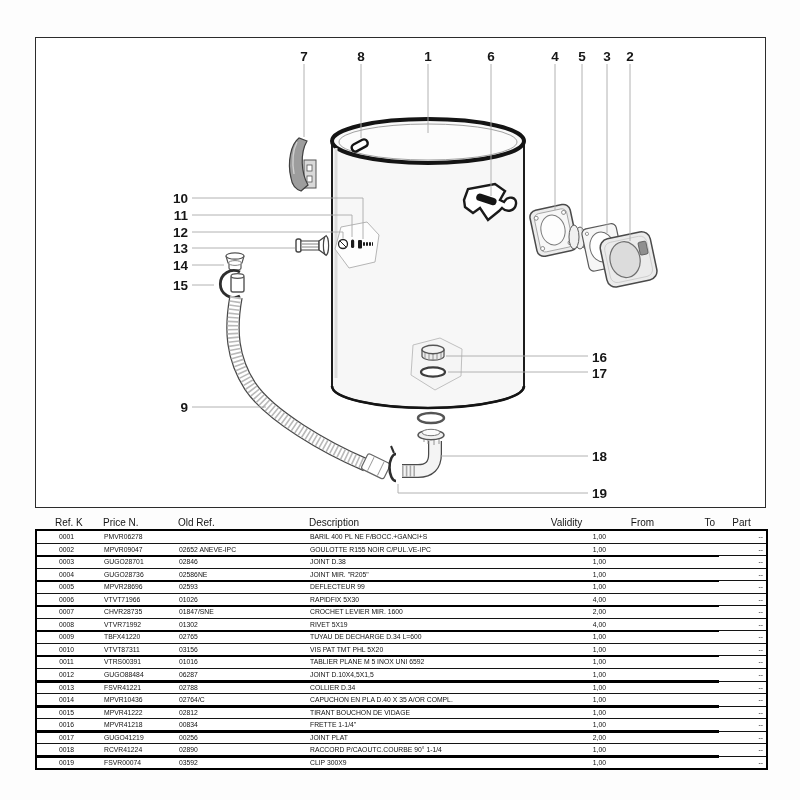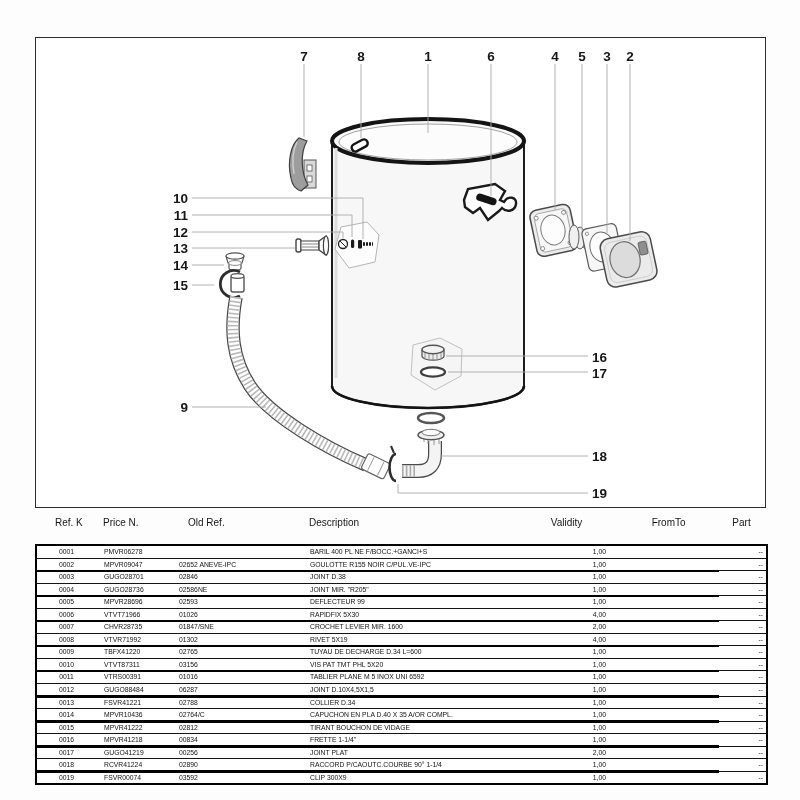--- a/index.html
+++ b/index.html
@@ -10,24 +10,24 @@
          border:1.6px solid #2c2c2c;background:#fff;}
   .frame svg{display:block;}
   .leader{fill:none;stroke:#a9a9a9;stroke-width:0.9;}
   .callout{font-family:"Liberation Sans",sans-serif;font-weight:bold;
            font-size:13.5px;fill:#161616;}
   
   .table-wrap{position:absolute;left:35px;top:511px;width:733px;color:#161616;}
   .grid{display:grid;grid-template-columns:60px 80px 128px 220px 87px 65px 40px 53px;}
   .vrow{height:13px;font-size:10px;}
   .vlabel{grid-column:6/8;text-align:center;}
-  .hrow{height:17px;font-size:10px;align-items:end;padding-bottom:16px;}
-  .h-ref{padding-left:20px;} .h-part{padding-left:8px;} .h-old{padding-left:3px;margin-left:10px;}
-  .h-desc{padding-left:6px;} .h-qty{text-align:center;} .h-from{text-align:right;}
-  .h-to{text-align:left;} .h-price{text-align:center;}
+  .hrow{height:17px;font-size:10px;align-items:end;padding-bottom:1px;}
+  .h-ref{padding-left:20px;} .h-part{padding-left:8px;} .h-old{padding-left:3px;}
+  .h-desc{padding-left:6px;} .h-qty{text-align:center;} .h-from{text-align:center;}
+  .h-to{text-align:right;} .h-price{text-align:center;}
   .tbody{border:2px solid #000;background:#fff;}
   .tr{display:grid;grid-template-columns:59px 80px 128px 220px 87px 65px 40px 50px;
       height:11.55px;position:relative;border-bottom:1px solid #141414;}
   .tr:last-child{border-bottom:none;}
   .td{font-size:6.8px;line-height:11.3px;white-space:nowrap;overflow:hidden;color:#111;}
   .td-ref{text-align:center;}
   .td-part{padding-left:8px;}
   .td-old{padding-left:3px;}
   .td-desc{padding-left:6px;}
   .td-qty{text-align:right;padding-right:5px;}

